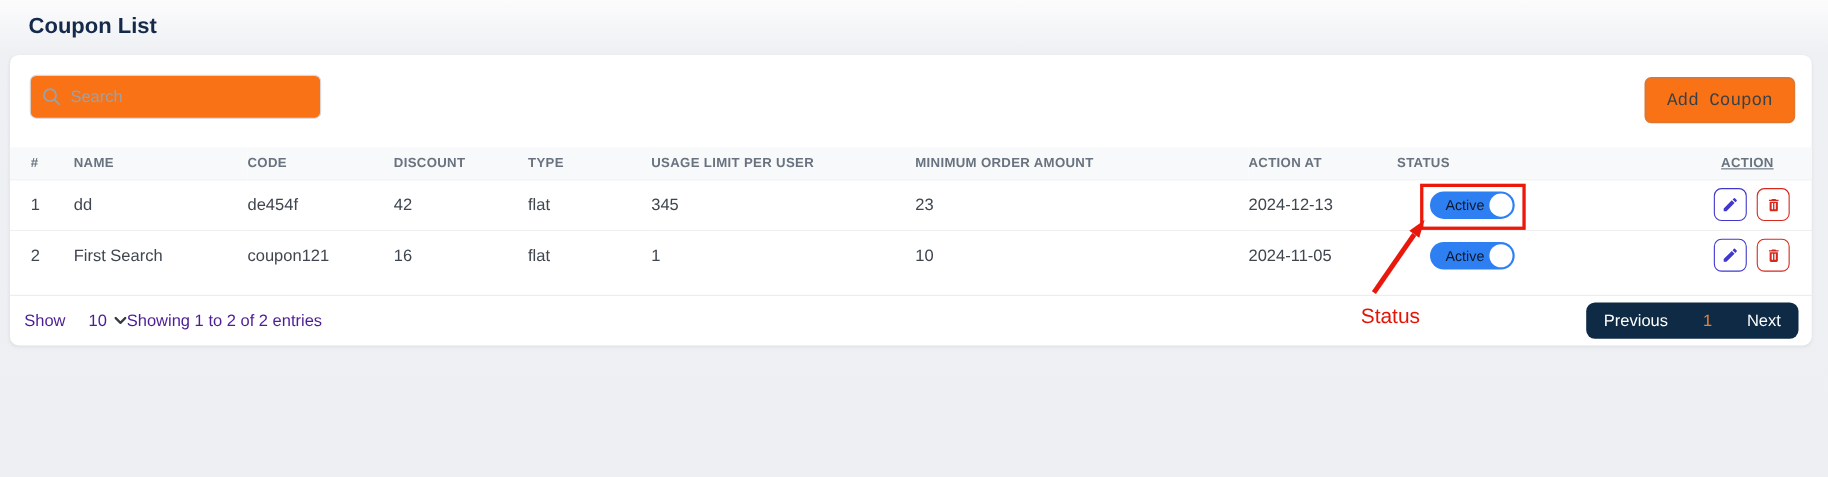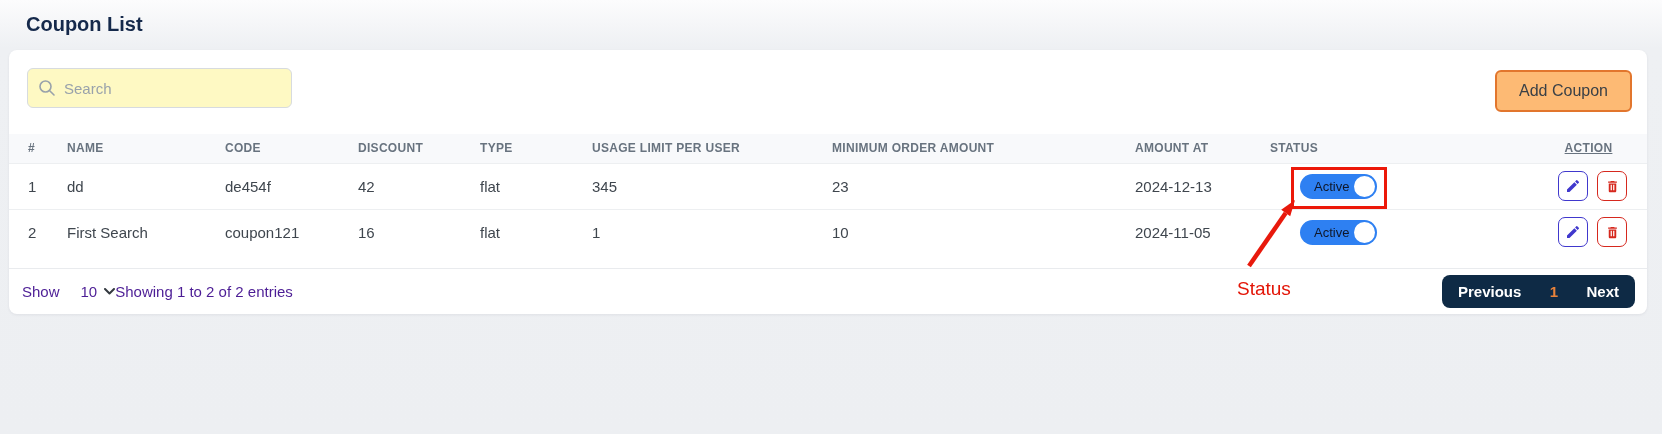--- a/index.html
+++ b/index.html
@@ -26,29 +26,29 @@
     box-shadow:0 1px 3px rgba(25,33,50,0.07);
   }
   
   .card-top { position:relative; height:84px; }
   .search-box { position:absolute; left:18px; top:18px; width:265px; height:40px; }
   .search-input {
     width:100%; height:100%;
     border:1px solid #d7dbdf; border-radius:6px;
     padding:0 10px 0 36px; font-size:15px; color:#3f464e;
     font-family:"Liberation Sans", sans-serif;
-    outline:none; background:#fef9c3;
+    outline:none; background:#f97316;
   }
   .search-input::placeholder { color:#99a2ab; }
   .search-icon { position:absolute; left:11px; top:11px; width:18px; height:18px; pointer-events:none; }
   .add-btn {
     position:absolute; right:15px; top:20px;
     width:137px; height:42px;
-    background:#fdba74; border:2px solid #e2762d; border-radius:6px;
-    font-size:16px; color:#3a4046; font-family:Liberation Sans, sans-serif;
+    background:#f97316; border:2px solid #e2762d; border-radius:6px;
+    font-size:16px; color:#3a4046; font-family:Liberation Mono, monospace;
     cursor:pointer;
   }
   
   table.coupon-table { width:1638px; border-collapse:collapse; table-layout:fixed; }
   thead tr { background:#f8f9fb; height:29px; }
   th {
     text-align:left; font-size:12px; font-weight:bold; color:#68737f;
     letter-spacing:0.3px; padding:0; white-space:nowrap;
   }
   th.col-action, td.col-action { text-align:center;text-decoration:underline; }
@@ -82,21 +82,21 @@
     border-top:1px solid #e9ebee;
     display:flex; align-items:center; justify-content:space-between;
     padding:0 12px 0 13px;
   }
   .footer-left { display:flex; align-items:center; font-size:15px; color:#4c1d95; }
   .page-size { display:flex; align-items:center; gap:7px; margin-left:21px; cursor:pointer; }
   .summary { }
   .pagination {
     width:193px; height:33px; border-radius:8px; background:#0e2a45;
     display:flex; align-items:center; justify-content:space-between;
-    padding:0 16px; font-size:15px; font-weight:bold;
+    padding:0 16px; font-size:15px; font-weight:normal;
   }
   .pagination .nav-btn { color:#ffffff; cursor:pointer; }
   .pagination .current { color:#e8823a; cursor:pointer; }
   
   .annot-box {
     position:absolute; left:1291px; top:167px;
     width:96px; height:42px;
     border:3px solid #ec1809; pointer-events:none;
   }
   .annot-arrow { position:absolute; left:1235px; top:196px; pointer-events:none; }
@@ -142,21 +142,21 @@
       </colgroup>
       <thead>
         <tr>
           <th class="first">#</th>
           <th>NAME</th>
           <th>CODE</th>
           <th>DISCOUNT</th>
           <th>TYPE</th>
           <th>USAGE LIMIT PER USER</th>
           <th>MINIMUM ORDER AMOUNT</th>
-          <th>AMOUNT AT</th>
+          <th>ACTION AT</th>
           <th>STATUS</th>
           <th class="col-action" style="padding-right:20px">ACTION</th>
         </tr>
       </thead>
       <tbody>
         <tr>
           <td class="first">1</td>
           <td>dd</td>
           <td>de454f</td>
           <td>42</td>

